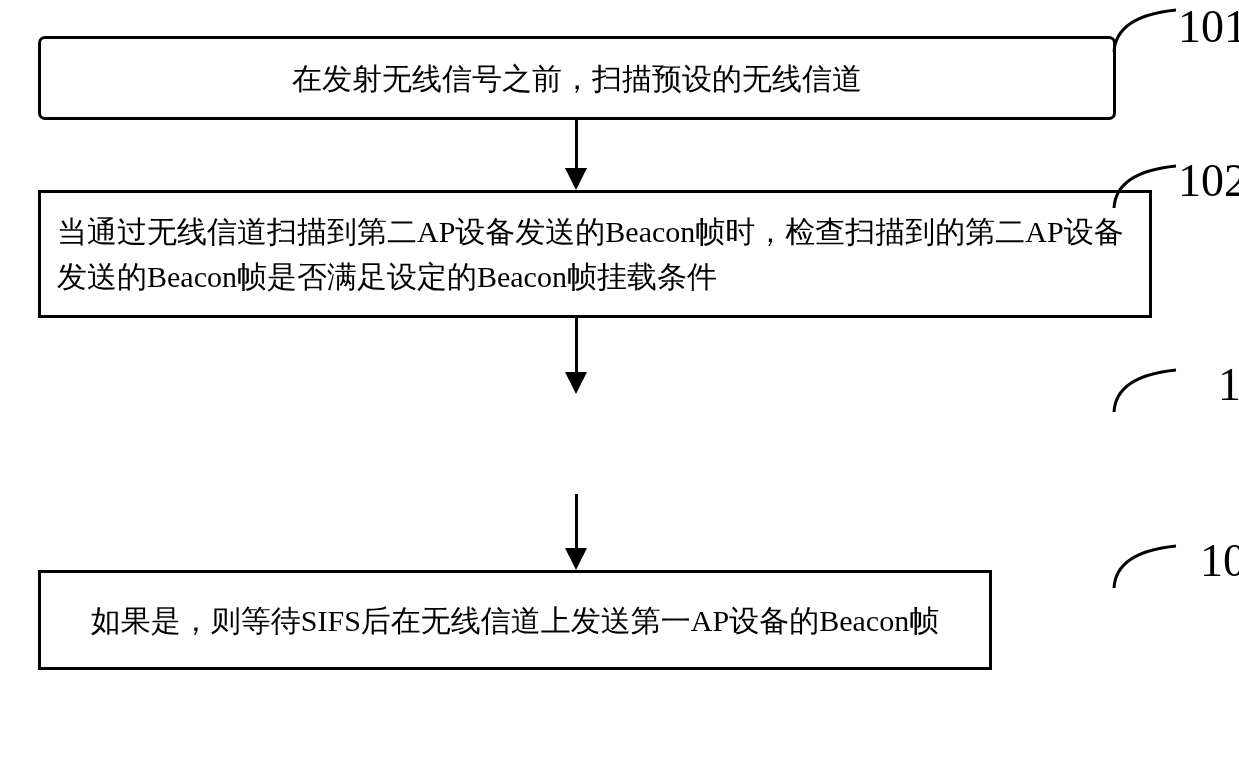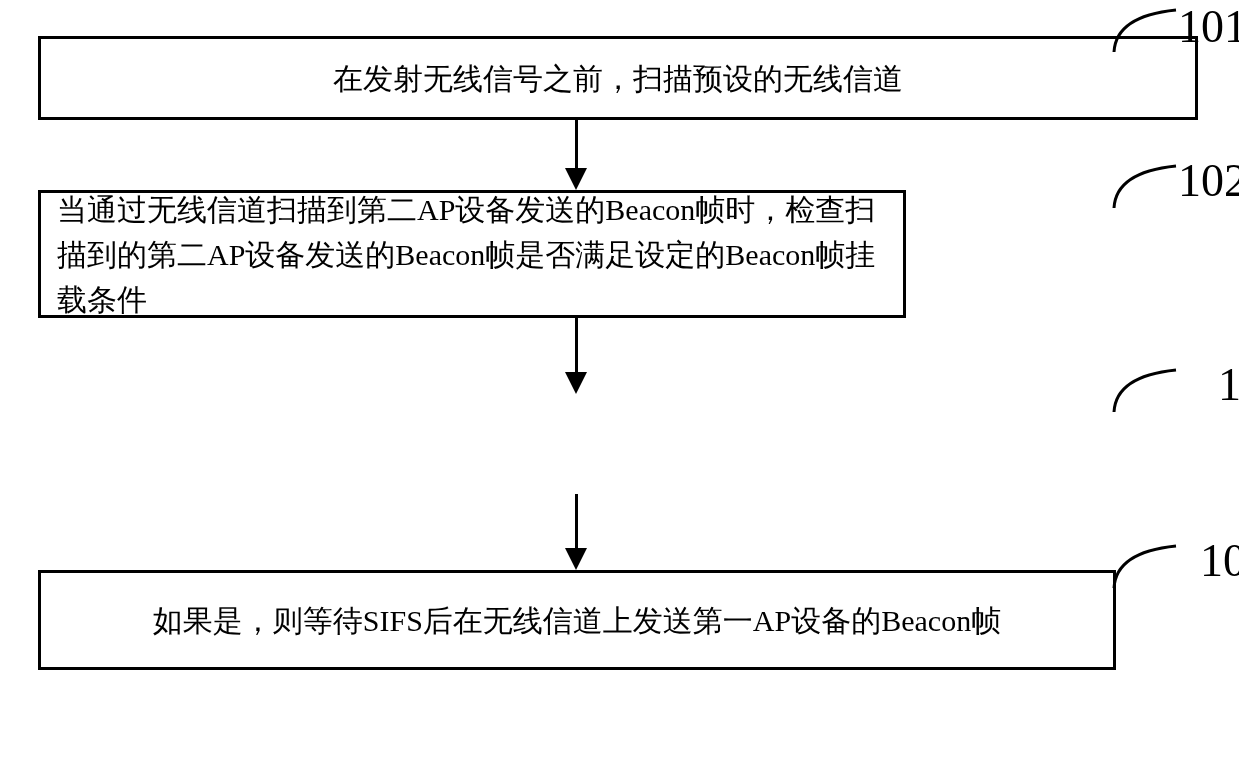--- a/index.html
+++ b/index.html
@@ -55,34 +55,34 @@
     border-left: 11px solid transparent;
     border-right: 11px solid transparent;
     border-top: 22px solid #000;
   }
 </style>
 </head>
 <body>
 
 <div class="diagram">
 
-  <div class="step-box" style="left:38px; top:36px; width:1160px; height:84px;">
+  <div class="step-box" style="left:38px; top:36px; width:1078px; height:84px;border-radius:7px;">
     <span>在发射无线信号之前，扫描预设的无线信道</span>
   </div>
   <svg class="callout-curve" style="left:1110px; top:6px; width:70px; height:50px;" viewBox="0 0 70 50">
     <path d="M 4 46 Q 6 10 66 4" stroke="#000" stroke-width="3" fill="none"></path>
   </svg>
   <div class="step-label" style="left:1178px; top:0px;">101</div>
 
   <div class="arrow" style="left:576px; top:120px; height:70px;">
     <div class="arrow-shaft"></div>
     <div class="arrow-head"></div>
   </div>
 
-  <div class="step-box" style="left:38px; top:190px; width:868px; height:128px; text-align:left; justify-content:flex-start;">
+  <div class="step-box" style="left:38px; top:190px; width:1114px; height:128px; text-align:left; justify-content:flex-start;">
     <span>当通过无线信道扫描到第二AP设备发送的Beacon帧时，检查扫描到的第二AP设备发送的Beacon帧是否满足设定的Beacon帧挂载条件</span>
   </div>
   <svg class="callout-curve" style="left:1110px; top:162px; width:70px; height:50px;" viewBox="0 0 70 50">
     <path d="M 4 46 Q 6 10 66 4" stroke="#000" stroke-width="3" fill="none"></path>
   </svg>
   <div class="step-label" style="left:1178px; top:154px;">102</div>
 
   <div class="arrow" style="left:576px; top:318px; height:76px;">
     <div class="arrow-shaft"></div>
     <div class="arrow-head"></div>
@@ -91,21 +91,21 @@
   <svg class="callout-curve" style="left:1110px; top:366px; width:70px; height:50px;" viewBox="0 0 70 50">
     <path d="M 4 46 Q 6 10 66 4" stroke="#000" stroke-width="3" fill="none"></path>
   </svg>
   <div class="step-label" style="left:1178px; top:358px;margin-left:40px;">103</div>
 
   <div class="arrow" style="left:576px; top:494px; height:76px;">
     <div class="arrow-shaft"></div>
     <div class="arrow-head"></div>
   </div>
 
-  <div class="step-box" style="left:38px; top:570px; width:1078px; height:100px;">
+  <div class="step-box" style="left:38px; top:570px; width:954px; height:100px;">
     <span>如果是，则等待SIFS后在无线信道上发送第一AP设备的Beacon帧</span>
   </div>
   <svg class="callout-curve" style="left:1110px; top:542px; width:70px; height:50px;" viewBox="0 0 70 50">
     <path d="M 4 46 Q 6 10 66 4" stroke="#000" stroke-width="3" fill="none"></path>
   </svg>
   <div class="step-label" style="left:1178px; top:534px;margin-left:22px;">104</div>
 
 </div>
 
 </body></html>

